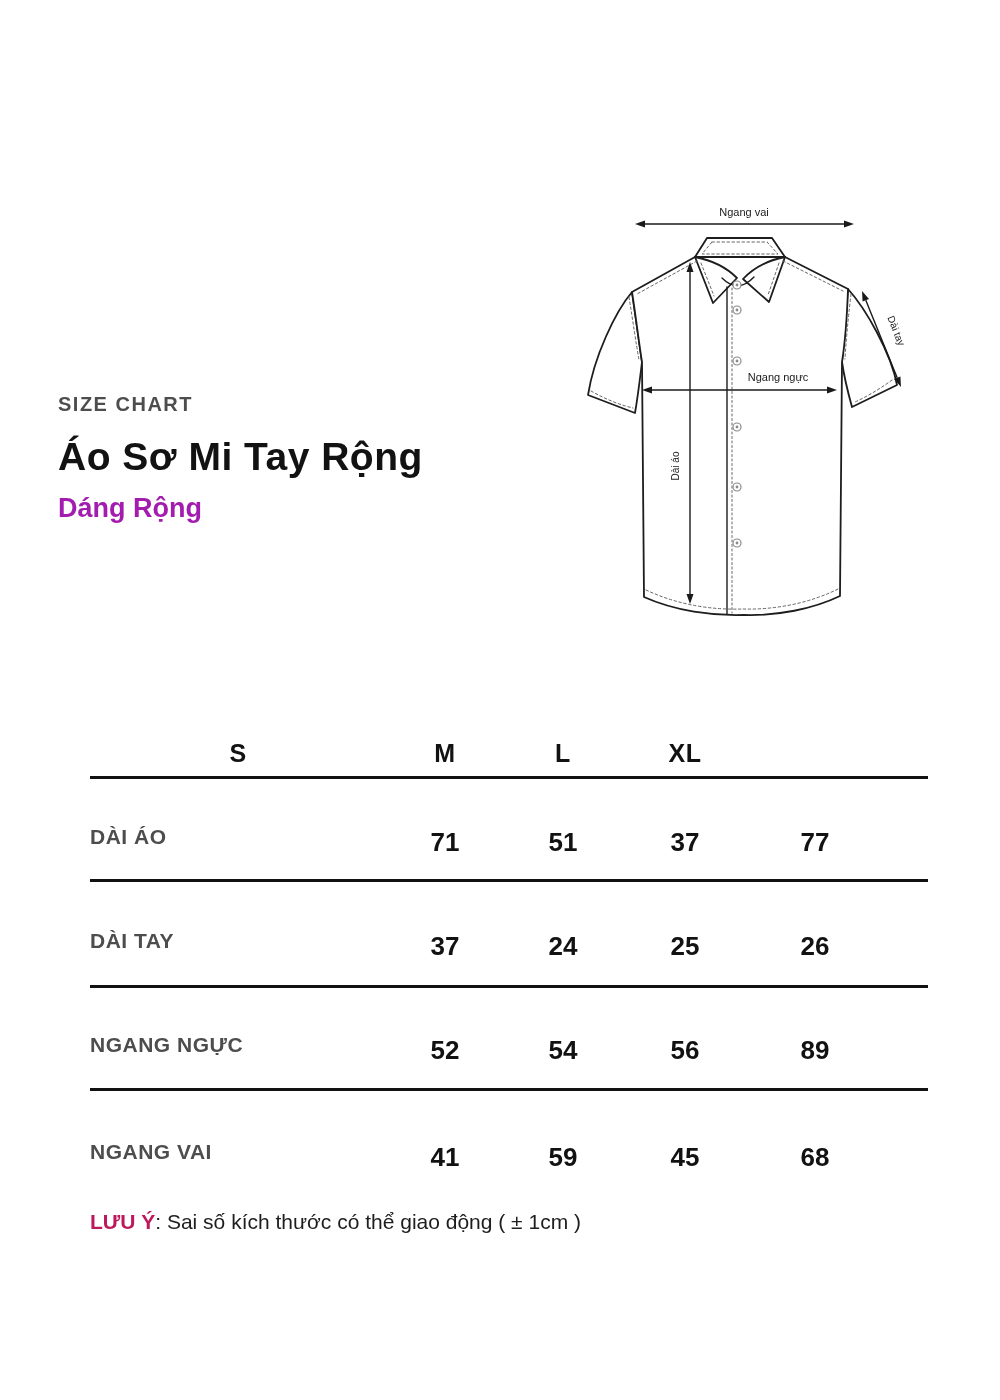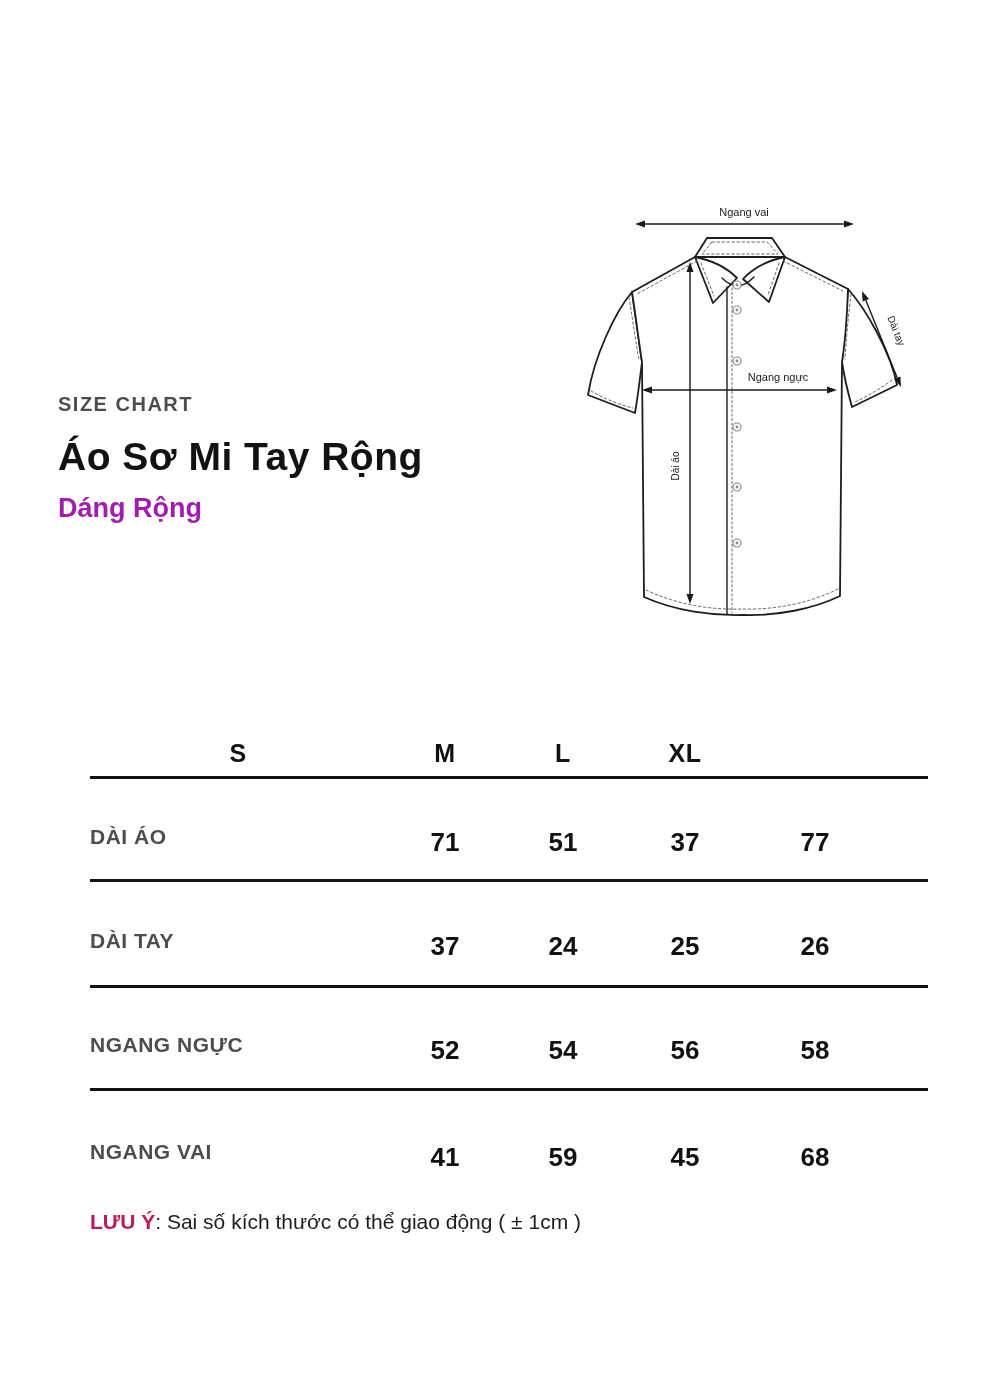--- a/index.html
+++ b/index.html
@@ -146,21 +146,21 @@
   <div class="val">25</div>
   <div class="val">26</div>
 </div>
 <div class="hline l3"></div>
 
 <div class="trow r3">
   <div class="lbl">NGANG NGỰC</div>
   <div class="val">52</div>
   <div class="val">54</div>
   <div class="val">56</div>
-  <div class="val">58</div>
+  <div class="val">89</div>
 </div>
 <div class="hline l4"></div>
 
 <div class="trow r4">
   <div class="lbl">NGANG VAI</div>
   <div class="val">41</div>
   <div class="val">59</div>
   <div class="val">45</div>
   <div class="val">68</div>
 </div>

